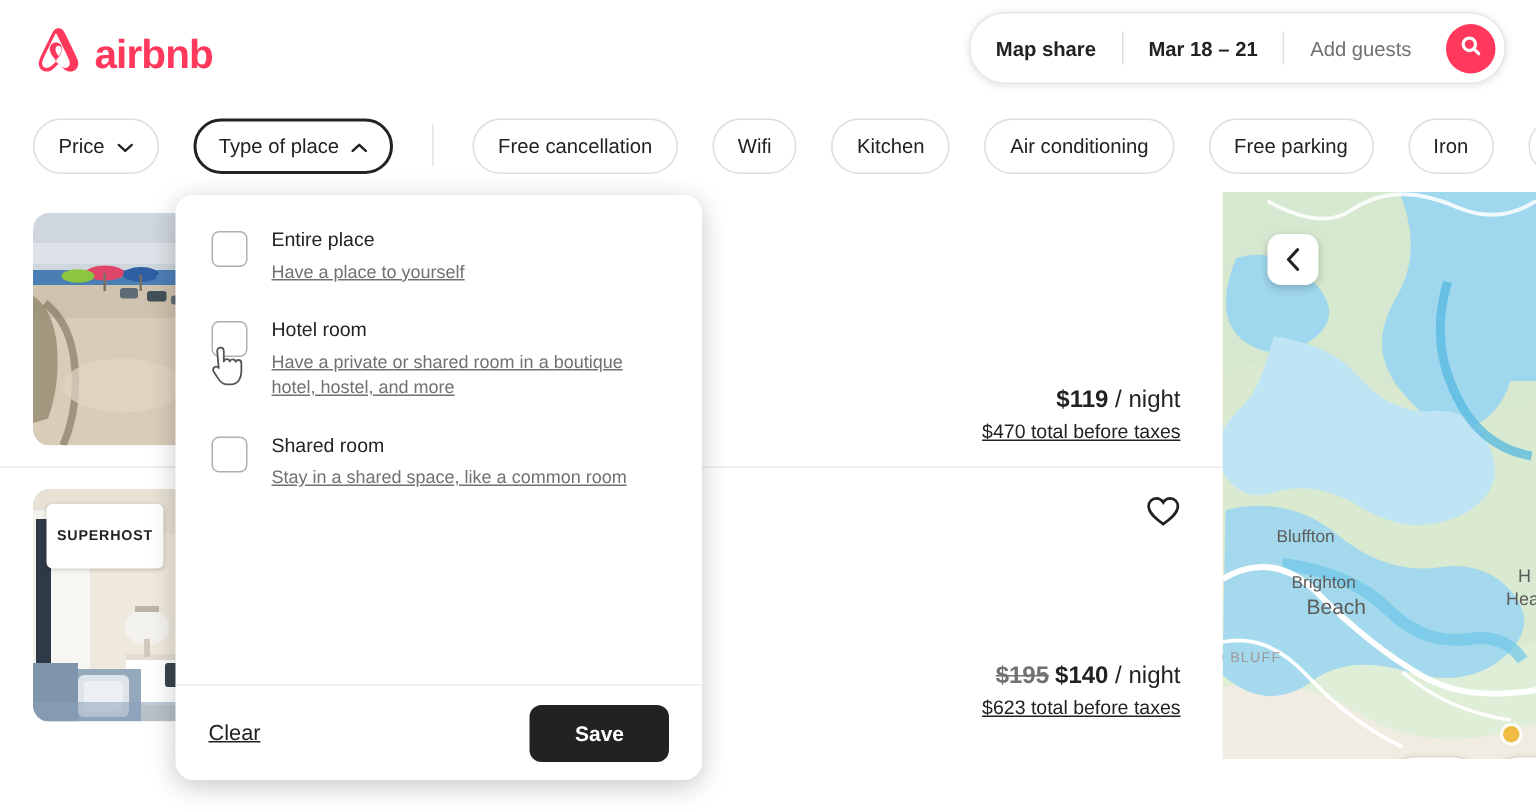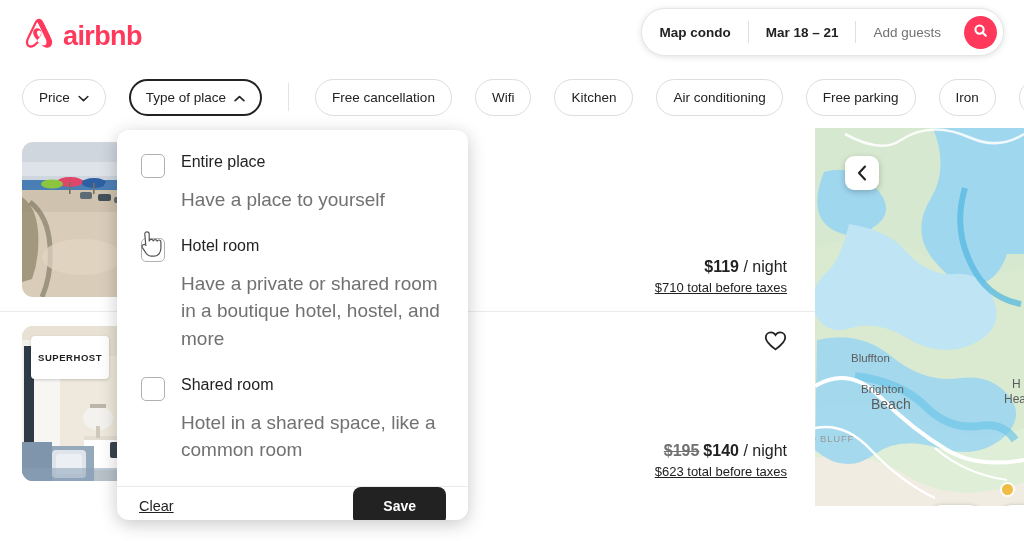--- a/index.html
+++ b/index.html
@@ -112,22 +112,22 @@
     display: flex; flex-direction: column; overflow: hidden;
   }
   .dd-body { flex: 1; padding: 22px 24px 0 24px; }
   .dd-opt { display: flex; gap: 16px; margin-bottom: 22px; }
   .cbox {
     width: 24px; height: 24px; border-radius: 5px; flex: none; margin-top: 2px;
     border: 1px solid #b0b0b0; background: #fff; cursor: pointer;
     display: flex; align-items: center; justify-content: center;
   }
   .cbox.checked { background: #222222; border-color: #222222; }
-  .dd-label { font-size: 16px; color: #222; line-height: 1.2; }
-  .dd-desc { font-size: 19px; color: #717171; margin-top: 15px; line-height: 1.45; max-width: 282px; }
+  .dd-label { font-size: 13px; color: #222; line-height: 1.2; }
+  .dd-desc { font-size: 12px; color: #717171; margin-top: 5px; line-height: 1.45; max-width: 282px; text-decoration: underline; }
   .dd-footer {
     height: 64px; border-top: 1px solid #ebebeb;
     display: flex; align-items: center; justify-content: space-between;
     padding: 0 22px;
   }
   .clear-link {
     font-size: 14.5px; color: #222; text-decoration: underline;
     background: none; border: none; font-family: inherit; cursor: pointer; padding: 0;
   }
   .save-btn {
@@ -146,21 +146,21 @@
     <div class="logo">
       <span>
         <svg class="logo-mark" viewBox="0 0 32 32" fill="none">
           <path d="M16 2.6c1.9 0 3 1.1 4.1 3.3l3.1 6.3c2.6 5.3 4.2 8.6 4.7 10 .5 1.4.6 2.5.4 3.6-.4 2.2-2 3.8-4.2 4-1.9.2-3.7-.6-5.6-2.4l-2.5-2.4-2.5 2.4c-1.9 1.8-3.7 2.6-5.6 2.4-2.2-.2-3.8-1.8-4.2-4-.2-1.1-.1-2.2.4-3.6.5-1.4 2.1-4.7 4.7-10L11.9 5.9C13 3.7 14.1 2.6 16 2.6zm0 2.1c-.9 0-1.5.6-2.3 2.2l-3.1 6.3c-2.5 5.2-4.1 8.4-4.5 9.6-.4 1.1-.5 1.8-.3 2.5.2 1.3 1.1 2.2 2.4 2.3 1.2.1 2.5-.5 4-1.9l2.6-2.5-.9-1c-2.3-2.6-3.4-4.7-3.4-6.5 0-2.4 1.7-4.1 3.9-4.1s3.9 1.7 3.9 4.1c0 1.8-1.1 3.9-3.4 6.5l-.9 1 2.6 2.5c1.5 1.4 2.8 2 4 1.9 1.3-.1 2.2-1 2.4-2.3.1-.7.1-1.4-.3-2.5-.4-1.2-2-4.4-4.5-9.6l-3.1-6.3c-.8-1.6-1.4-2.2-2.3-2.2zm0 9c-1.1 0-1.9.8-1.9 2.1 0 1.2.8 2.7 2 4.2 1.1-1.5 1.9-3 1.9-4.2-.1-1.3-.9-2.1-2-2.1z" fill="#FF385C"></path>
         </svg>
       </span>
       <span class="logo-text">airbnb</span>
     </div>
 
     <div class="searchbar">
-      <button class="sb-seg">Map condo</button>
+      <button class="sb-seg">Map share</button>
       <span class="sb-div"></span>
       <button class="sb-seg">Mar 18 – 21</button>
       <span class="sb-div"></span>
       <button class="sb-seg muted">Add guests</button>
       <button class="sb-search-btn">
         <span>
           <svg width="15" height="15" viewBox="0 0 24 24" fill="none" stroke="#ffffff" stroke-width="3.4" stroke-linecap="round">
             <circle cx="10.5" cy="10.5" r="6.6"></circle>
               <line x1="15.6" y1="15.6" x2="20.5" y2="20.5"></line>
           </svg>
@@ -229,21 +229,21 @@
       <div class="linfo">
         <div class="ltype"></div>
         <div class="ltitle"></div>
         <div class="lmeta" style="margin-top:0">· 4 beds · 2 baths</div>
         <div class="lmeta">ee parking</div>
         <div class="lprice">
           <div class="price-row">
             <span class="price-strike"></span><span class="price-now">$119</span>
             <span>/ night</span>
           </div>
-          <div class="price-total">$710 total before taxes</div>
+          <div class="price-total">$470 total before taxes</div>
         </div>
       </div>
     </div>
 
     <div class="listing">
       <div class="thumb">
         <span>
           <svg viewBox="0 0 116 155" preserveAspectRatio="none">
             <rect width="116" height="155" fill="#efe8dc"></rect>
             <rect x="0" y="0" width="116" height="30" fill="#e8e1d4"></rect>
@@ -354,21 +354,21 @@
         <div>
           <div class="dd-label">Hotel room</div>
           <div class="dd-desc">Have a private or shared room in a boutique hotel, hostel, and more</div>
         </div>
       </div>
 
       <div class="dd-opt">
         <div class="cbox"></div>
         <div>
           <div class="dd-label">Shared room</div>
-          <div class="dd-desc">Hotel in a shared space, like a common room</div>
+          <div class="dd-desc">Stay in a shared space, like a common room</div>
         </div>
       </div>
     </div>
 
     <div class="dd-footer">
       <button class="clear-link">Clear</button>
       <button class="save-btn">Save</button>
     </div>
   </div>
 

